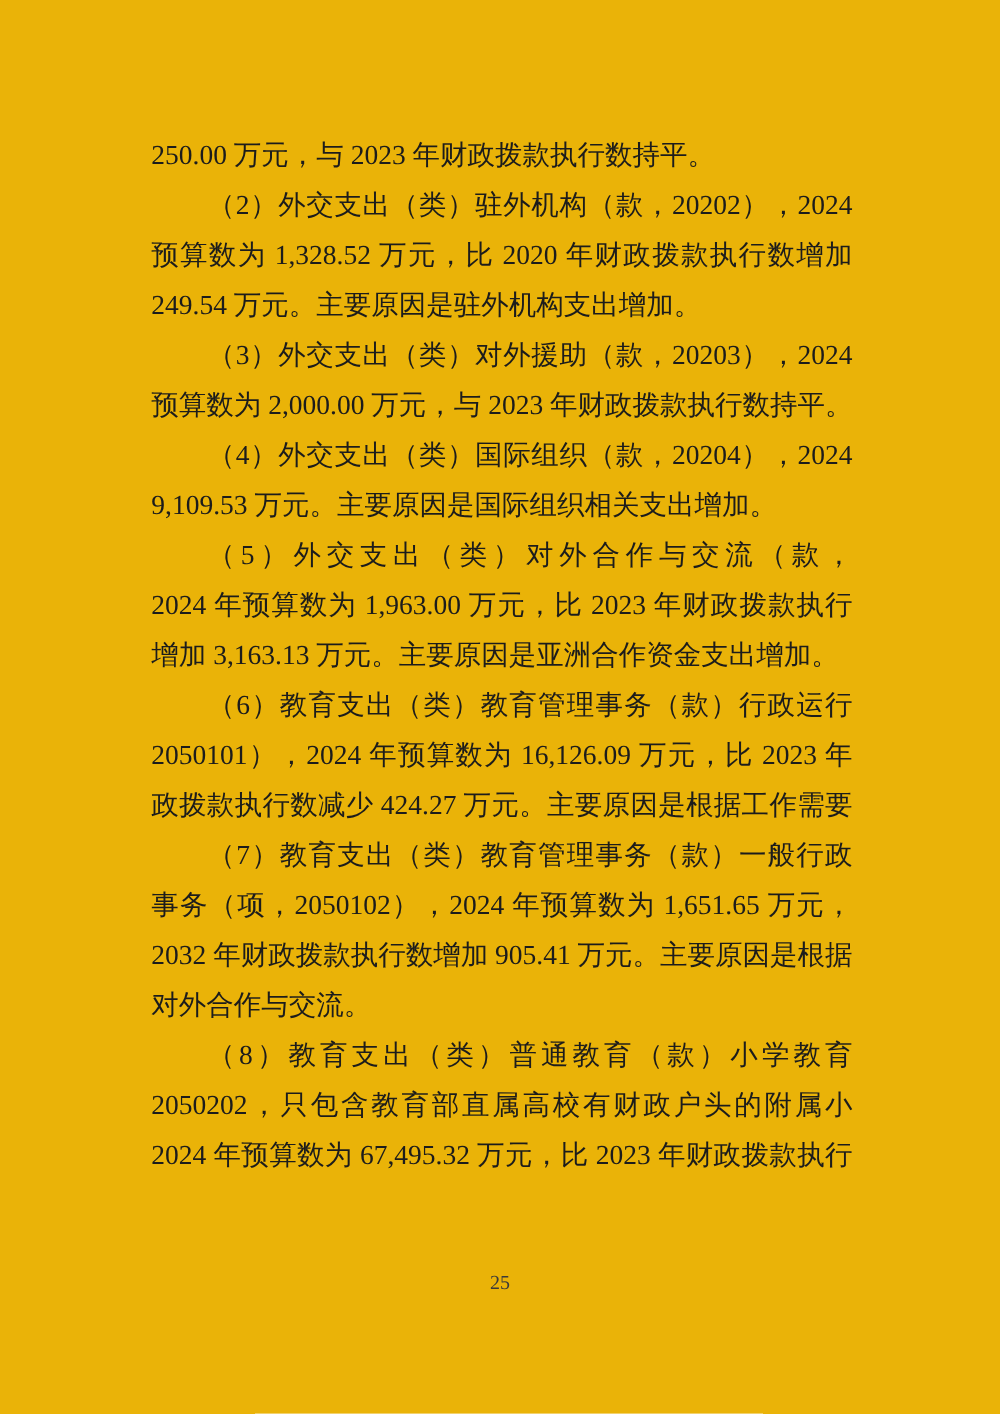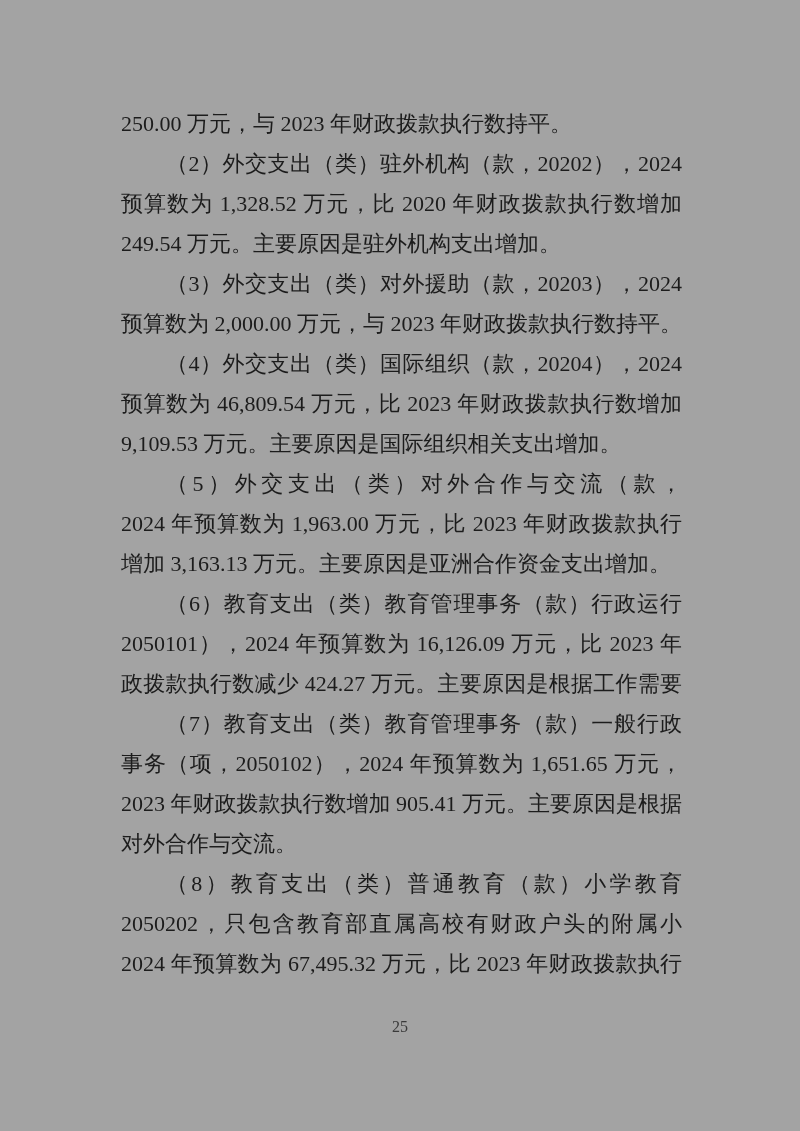--- a/index.html
+++ b/index.html
@@ -4,21 +4,21 @@
 <style>
   html, body {
     margin: 0;
     padding: 0;
     background: #ffffff;
   }
   .page {
     position: relative;
     width: 800px;
     height: 1131px;
-    background: #a3a3a3;
+    background: #eab308;
     overflow: hidden;
     font-family: "Liberation Serif", "DejaVu Serif", serif;
     color: #1c1c1c;
   }
   .text-block {
     position: absolute;
     left: 121px;
     top: 104px;
     width: 561px;
     font-size: 22px;
@@ -54,30 +54,29 @@
 
 <div class="page">
   <div class="text-block" id="text-block">
       <div class="line para-end">250.00 万元，与 2023 年财政拨款执行数持平。</div>
       <div class="line indent">（2）外交支出（类）驻外机构（款，20202），2024 年</div>
       <div class="line">预算数为 1,328.52 万元，比 2020 年财政拨款执行数增加</div>
       <div class="line para-end">249.54 万元。主要原因是驻外机构支出增加。</div>
       <div class="line indent">（3）外交支出（类）对外援助（款，20203），2024 年</div>
       <div class="line para-end">预算数为 2,000.00 万元，与 2023 年财政拨款执行数持平。</div>
       <div class="line indent">（4）外交支出（类）国际组织（款，20204），2024 年</div>
-      <div class="line">预算数为 46,809.54 万元，比 2023 年财政拨款执行数增加</div>
       <div class="line para-end">9,109.53 万元。主要原因是国际组织相关支出增加。</div>
       <div class="line indent">（5）外交支出（类）对外合作与交流（款，20205），</div>
       <div class="line">2024 年预算数为 1,963.00 万元，比 2023 年财政拨款执行数</div>
       <div class="line para-end">增加 3,163.13 万元。主要原因是亚洲合作资金支出增加。</div>
       <div class="line indent">（6）教育支出（类）教育管理事务（款）行政运行（项，</div>
       <div class="line">2050101），2024 年预算数为 16,126.09 万元，比 2023 年财</div>
       <div class="line">政拨款执行数减少 424.27 万元。主要原因是根据工作需要据</div>
       <div class="line indent">（7）教育支出（类）教育管理事务（款）一般行政管理</div>
       <div class="line">事务（项，2050102），2024 年预算数为 1,651.65 万元，比</div>
-      <div class="line">2023 年财政拨款执行数增加 905.41 万元。主要原因是根据</div>
+      <div class="line">2032 年财政拨款执行数增加 905.41 万元。主要原因是根据</div>
       <div class="line para-end">对外合作与交流。</div>
       <div class="line indent">（8）教育支出（类）普通教育（款）小学教育（项，</div>
       <div class="line">2050202，只包含教育部直属高校有财政户头的附属小学），</div>
       <div class="line">2024 年预算数为 67,495.32 万元，比 2023 年财政拨款执行数</div>
     </div>
   <div class="page-number">25</div>
 </div>
 
 </body></html>

